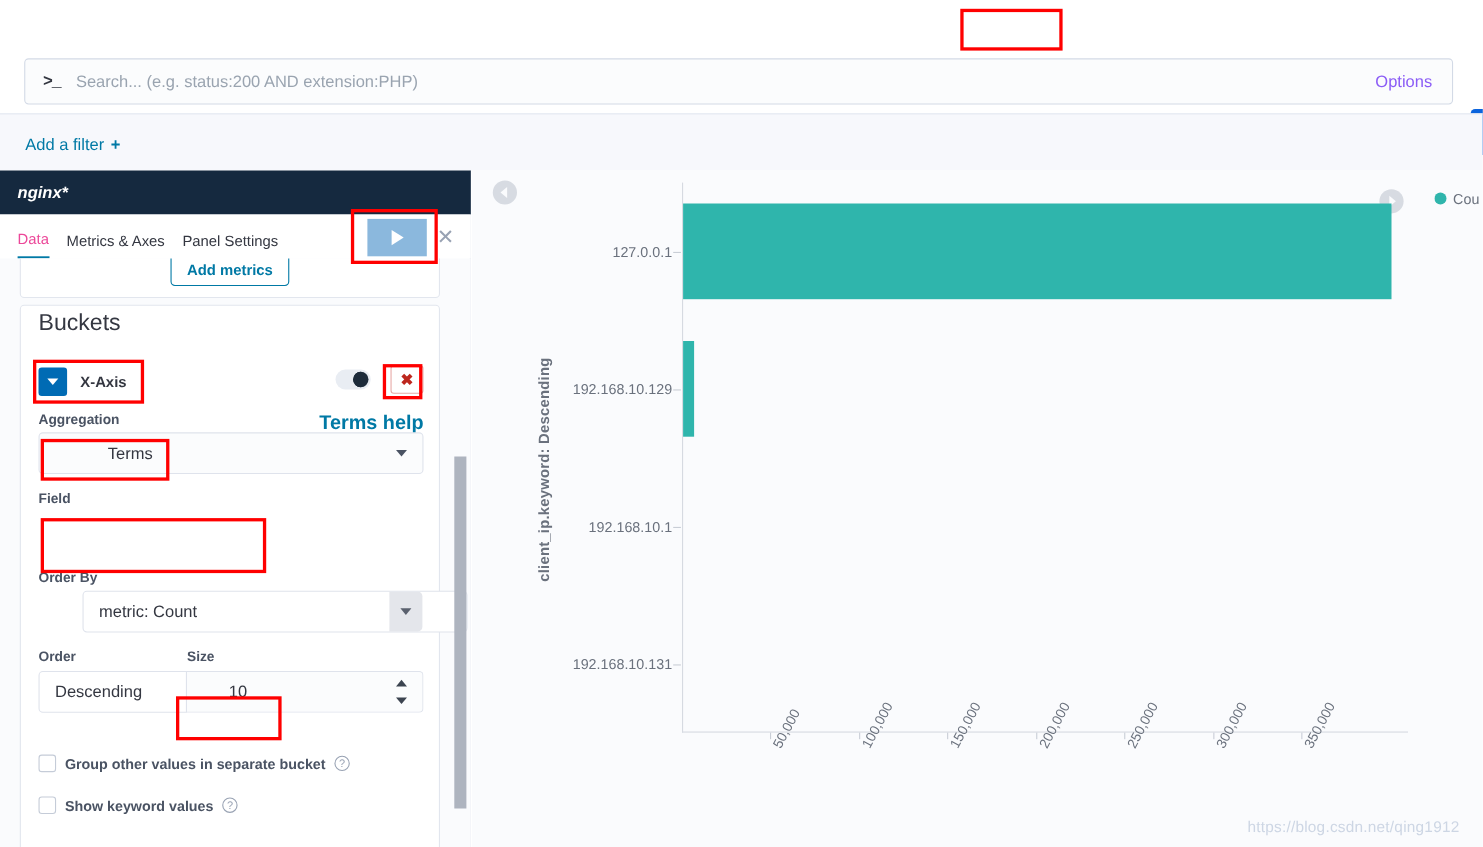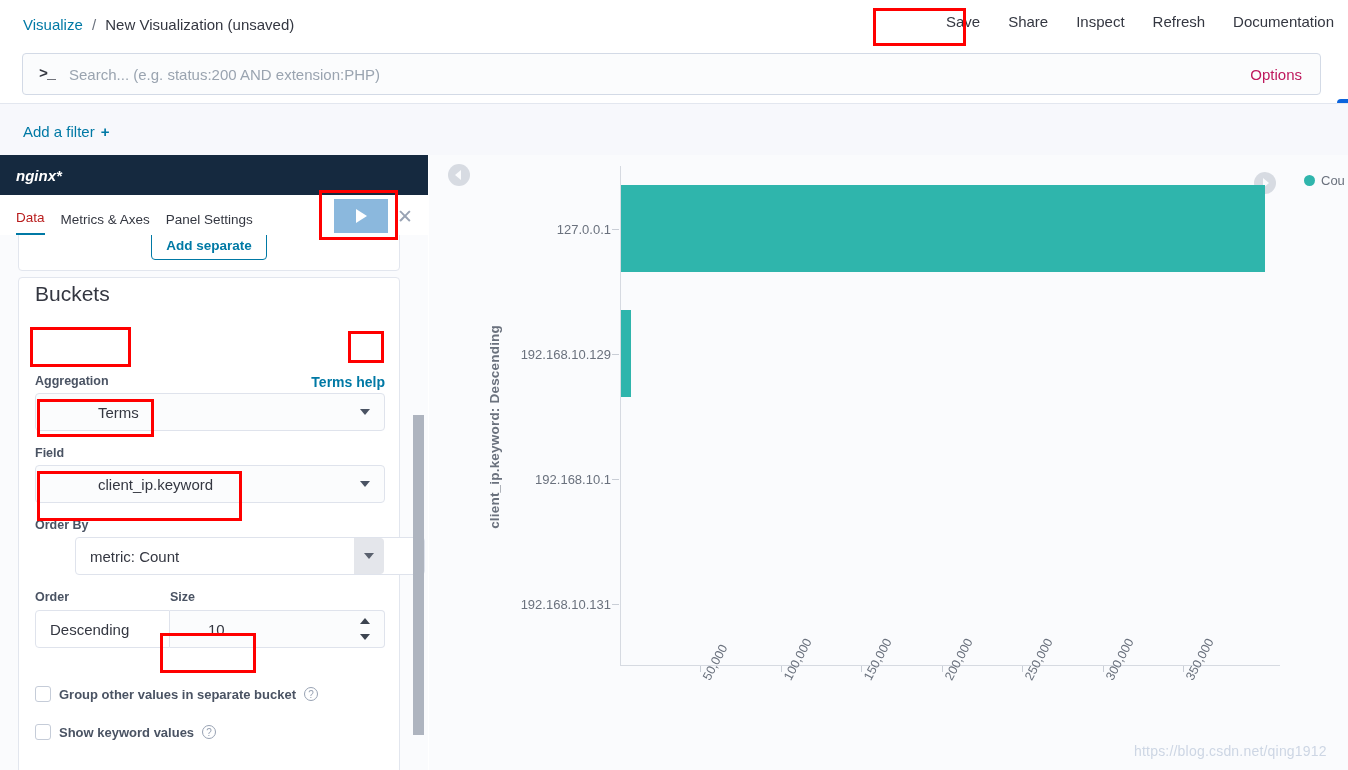--- a/index.html
+++ b/index.html
@@ -39,21 +39,21 @@
     margin-left:16px; font-family:"Liberation Mono", monospace;
     font-size:15px; font-weight:bold; color:#343741; letter-spacing:-1px;
   }
   .search-input {
     flex:1; border:none; outline:none; background:transparent;
     font-family:"Liberation Sans", sans-serif; font-size:15px;
     color:#343741; margin-left:14px;
   }
   .search-input::placeholder { color:#9aa4b0; }
   .options-link {
-    color:#be185d; font-size:15px; margin-right:18px; cursor:pointer; white-space:nowrap;
+    color:#8b5cf6; font-size:15px; margin-right:18px; cursor:pointer; white-space:nowrap;
   }
   .blue-btn {
     position:absolute; left:1337px; top:53px; width:26px; height:42px;
     background:#0b64dd; border-radius:4px; border:none; cursor:pointer;
   }
 
   
   .filterrow {
     position:absolute; left:0; top:103px; width:1348px; height:52px;
     background:#f7f8fc; border-top:1px solid #e3e7ef;
@@ -77,21 +77,21 @@
   .panel-title { color:#ffffff; font-size:15px; font-weight:bold; margin-left:16px; }
 
   .tabrow {
     position:absolute; left:0; top:40px; width:428px; height:40px;
     background:#ffffff; display:flex; align-items:flex-end;
   }
   .tab {
     font-size:13.5px; color:#343741; padding:0 0 8px 0; margin-left:16px;
     cursor:pointer; white-space:nowrap;
   }
-  .tab.active { color:#b91c1c; border-bottom:2px solid #0079a5; font-weight:normal; }
+  .tab.active { color:#ec4899; border-bottom:2px solid #0079a5; font-weight:normal; }
   .tab-spacer { flex:1; }
   .apply-btn {
     width:54px; height:34px; background:#8bb8dd; border:none; cursor:pointer;
     display:flex; align-items:center; justify-content:center; margin-bottom:2px;
   }
   .apply-btn .tri {
     width:0; height:0; border-top:7px solid transparent; border-bottom:7px solid transparent;
     border-left:11px solid #ffffff;
   }
   .close-x {
@@ -151,21 +151,21 @@
   .remove-x {
     position:absolute; right:0; top:0; width:30px; height:26px;
     background:#ffffff; border:1px solid #e7a9a6; border-radius:3px;
     display:flex; align-items:center; justify-content:center;
     color:#bd271e; font-size:14px; font-weight:bold; cursor:pointer;
   }
 
   .fld { position:absolute; left:16px; width:350px; }
   .fld-label { font-size:12.5px; font-weight:bold; color:#4a5363; margin-bottom:5px; }
   .fld-right-link {
-    position:absolute; right:0; top:0; font-size:14px; color:#0079a5; cursor:pointer;
+    position:absolute; right:0; top:0; font-size:18px; color:#0079a5; cursor:pointer;
   }
   .fld-select {
     width:350px; height:38px; background:#fbfcfd; border:1px solid #dfe3ec; border-radius:4px;
     display:flex; align-items:center; font-size:15px; color:#343741; position:relative;padding-left:48px;
   }
   .fld-select .val { margin-left:14px; }
   .fld-select .caret-dn {
     position:absolute; right:14px; width:0; height:0;
     border-left:5px solid transparent; border-right:5px solid transparent;
     border-top:6px solid #4a5363;
@@ -297,34 +297,20 @@
   }
 
   
   .anno { position:absolute; border:3px solid #ff0000; pointer-events:none; }
 </style>
 </head>
 <body>
 
 <div id="app">
 
-  <div class="topbar">
-    <div class="breadcrumb">
-      <span class="bc-link">Visualize</span>
-      <span class="bc-sep">/</span>
-      <span class="bc-cur">New Visualization (unsaved)</span>
-    </div>
-    <div class="navmenu">
-      <span>Save</span>
-      <span>Share</span>
-      <span>Inspect</span>
-      <span>Refresh</span>
-      <span>Documentation</span>
-    </div>
-  </div>
 
   <div class="searchrow">
     <div class="searchbox">
       <span class="prompt-icon">&gt;_</span>
       <input class="search-input" type="text" placeholder="Search... (e.g. status:200 AND extension:PHP)" style="">
       <span class="options-link">Options</span>
     </div>
     <button class="blue-btn"></button>
   </div>
 
@@ -350,44 +336,52 @@
         <span class="tri"></span>
       </div>
       <div class="close-x">
         <span>✕</span>
       </div>
     </div>
 
     <div class="panel-scroll">
 
       <div class="metrics-card">
-        <button class="add-metrics-btn">Add separate</button>
+        <button class="add-metrics-btn">Add metrics</button>
       </div>
 
       <div class="buckets-card">
         <div class="buckets-title">Buckets</div>
 
+        <div class="xaxis-row">
+          <div class="collapse-sq">
+            <span class="caret"></span>
+          </div>
+          <span class="xaxis-label">X-Axis</span>
+          <div class="toggle-sw">
+            <span class="toggle-knob"></span>
+          </div>
+          <div class="remove-x">
+            <span>✖</span>
+          </div>
+        </div>
 
         <div class="fld" style="top:96px;">
           <div class="fld-label" style="position:relative;">
             <span>Aggregation</span>
             <span class="fld-right-link">Terms help</span>
           </div>
           <div class="fld-select">
             <span class="val">Terms</span>
             <span class="caret-dn"></span>
           </div>
         </div>
 
         <div class="fld" style="top:168px;">
           <div class="fld-label">Field</div>
-          <div class="fld-select">
-            <span class="val">client_ip.keyword</span>
-            <span class="caret-dn"></span>
-          </div>
         </div>
 
         <div class="fld" style="top:240px;">
           <div class="fld-label">Order By</div>
           <div style="position:relative;width:350px;height:27px;padding-left:40px;">
             <select class="native-select">
               <option>metric: Count</option>
             </select>
             <span class="native-arrow">
                 <span class="c"></span>

